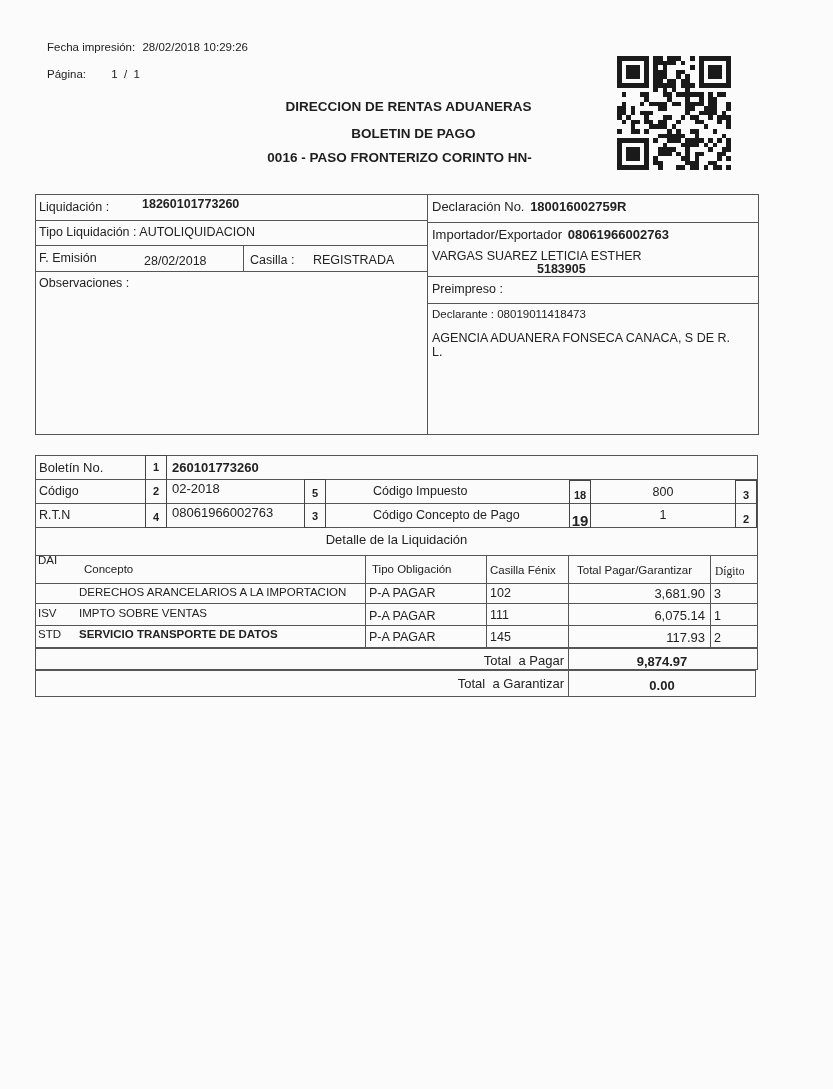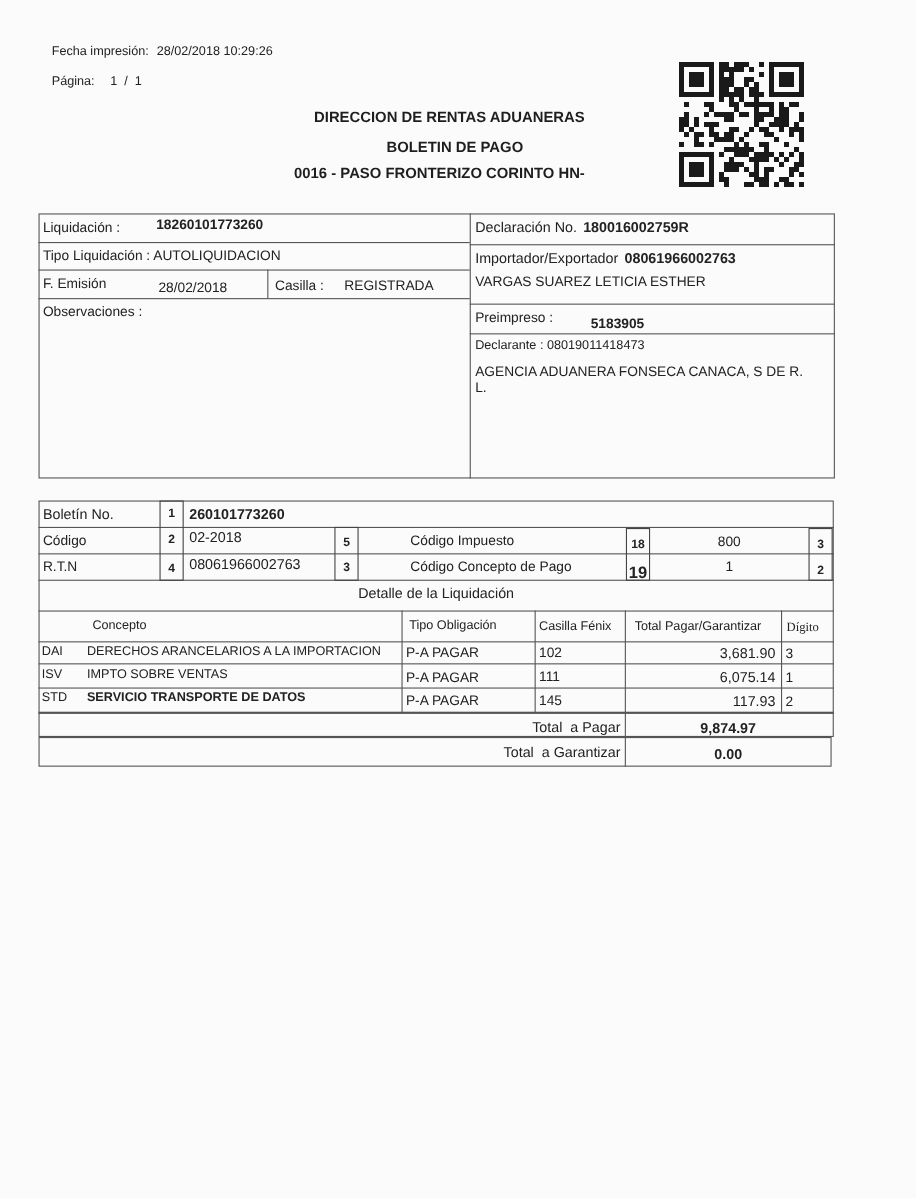--- a/index.html
+++ b/index.html
@@ -22,21 +22,21 @@
 </style>
 </head>
 <body>
 
 <div class="abs t11" style="left:47px;top:41px;">
   <span>Fecha impresión:</span>
   <span style="margin-left:4px;">28/02/2018 10:29:26</span>
 </div>
 <div class="abs t11" style="left:47px;top:68px;">
   <span>Página:</span>
-  <span style="margin-left:11px;white-space:pre;">1  /  1</span>
+  <span style="margin-left:22px;white-space:pre;">1  /  1</span>
 </div>
 
 <div class="abs hdr-title" style="left:-8px;top:99px;">DIRECCION DE RENTAS ADUANERAS</div>
 <div class="abs hdr-title" style="left:-3px;top:126px;">BOLETIN DE PAGO</div>
 <div class="abs hdr-title" style="left:-17px;top:150px;">0016 - PASO FRONTERIZO CORINTO HN-</div>
 
 <svg id="qr" viewBox="0 0 25 25" shape-rendering="crispEdges">
     <rect x="0" y="0" width="1" height="1" fill="#1a1a1a"></rect>
     <rect x="1" y="0" width="1" height="1" fill="#1a1a1a"></rect>
     <rect x="2" y="0" width="1" height="1" fill="#1a1a1a"></rect>
@@ -378,21 +378,21 @@
   <span class="bold" style="margin-left:2px;">180016002759R</span>
 </div>
 
 <div class="abs" style="left:432px;top:227px;font-size:13px;">
   <span>Importador/Exportador</span>
   <span class="bold" style="margin-left:2px;">08061966002763</span>
 </div>
 <div class="abs t12" style="left:432px;top:249px;">VARGAS SUAREZ LETICIA ESTHER</div>
 
 <div class="abs t12" style="left:432px;top:282px;">Preimpreso :</div>
-<div class="abs t12 bold" style="left:537px;top:287px;">5183905</div>
+<div class="abs t12 bold" style="left:537px;top:262px;">5183905</div>
 
 <div class="abs t11" style="left:432px;top:308px;">
   <span>Declarante :</span>
   <span>08019011418473</span>
 </div>
 <div class="abs t12" style="left:432px;top:331px;">AGENCIA ADUANERA FONSECA CANACA, S DE R.</div>
 <div class="abs t12" style="left:432px;top:345px;">L.</div>
 
 <div class="box" style="left:35px;top:455px;width:723px;height:215px;"></div>
 <div class="hl" style="left:35px;top:479px;width:723px;"></div>
@@ -442,21 +442,21 @@
 <div class="hl" style="left:35px;top:647px;width:723px;border-top-width:2px;"></div>
 <div class="box" style="left:35px;top:670px;width:721px;height:27px;"></div>
 
 <div class="abs t11" style="left:84px;top:563px;">Concepto</div>
 <div class="abs t11" style="left:372px;top:563px;">Tipo Obligación</div>
 <div class="abs t11" style="left:490px;top:564px;">Casilla Fénix</div>
 <div class="abs t11" style="left:577px;top:564px;">Total Pagar/Garantizar</div>
 <div class="abs t11" style="left:715px;top:565px;font-family:Liberation Serif, serif;">Dígito</div>
 
 <div>
-  <div class="abs t11" style="left:38px;top:586px;">DAI</div>
+  <div class="abs t11" style="left:38px;top:554px;">DAI</div>
   <div class="abs t11" style="left:79px;top:586px;">DERECHOS ARANCELARIOS A LA IMPORTACION</div>
   <div class="abs t12" style="left:369px;top:586px;">P-A PAGAR</div>
   <div class="abs t12" style="left:490px;top:586px;">102</div>
   <div class="abs r" style="left:572px;top:586px;width:133px;font-size:13px;">3,681.90</div>
   <div class="abs t12" style="left:714px;top:587px;">3</div>
 </div>
 <div>
   <div class="abs t11" style="left:38px;top:607px;">ISV</div>
   <div class="abs t11" style="left:79px;top:607px;">IMPTO SOBRE VENTAS</div>
   <div class="abs t12" style="left:369px;top:609px;">P-A PAGAR</div>

